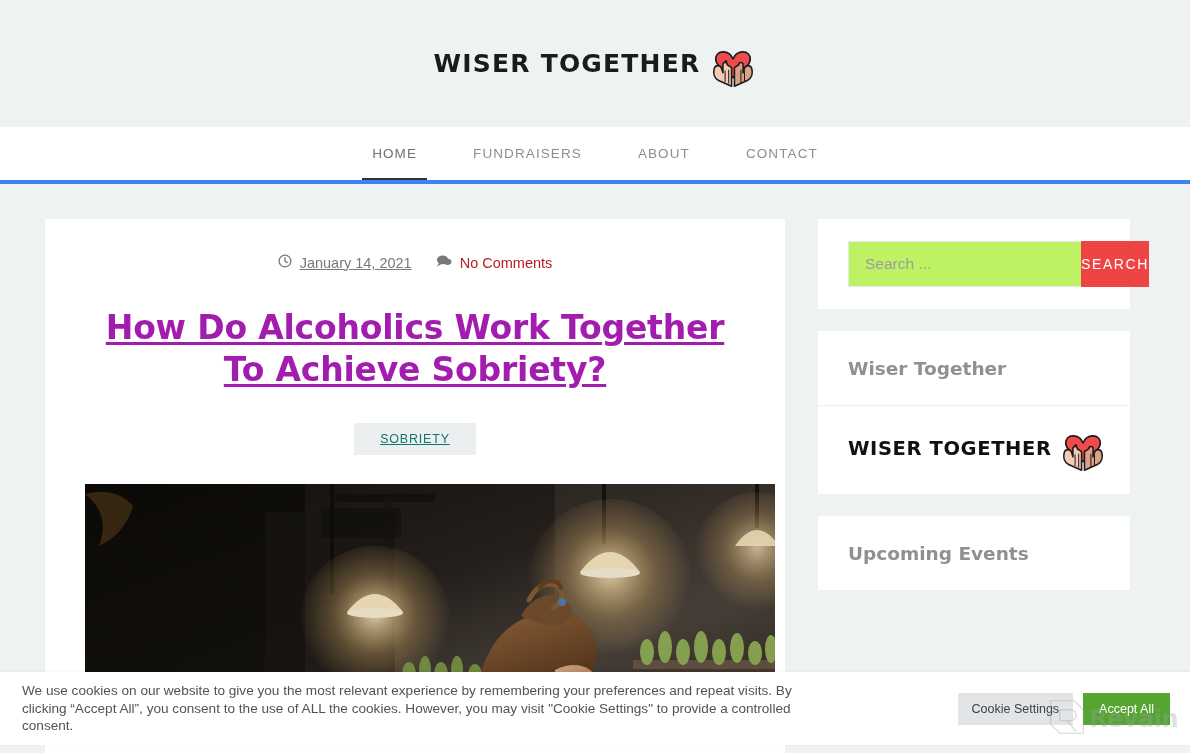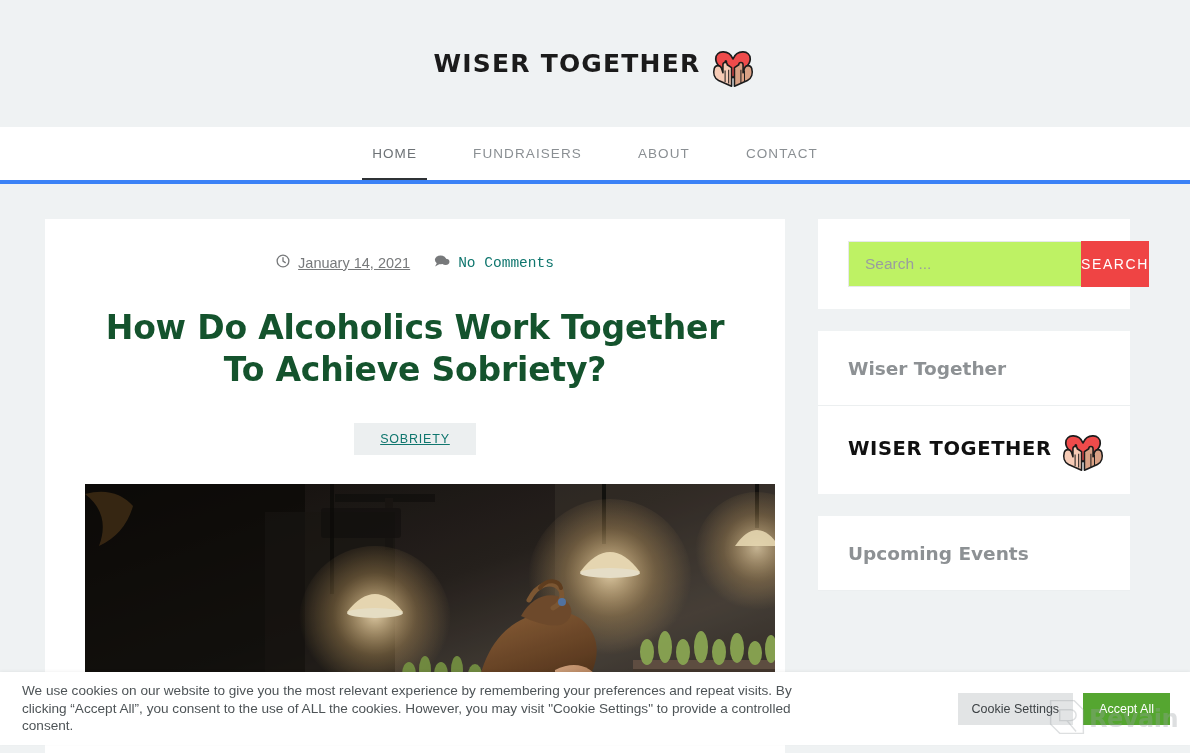--- a/index.html
+++ b/index.html
@@ -85,34 +85,34 @@
     display: flex;
     align-items: center;
     justify-content: center;
     gap: 24px;
     font-size: 14.5px;
     color: #77797b;
     margin-top: 5px;
   }
   .meta-bit { display: flex; align-items: center; gap: 8px; }
   .meta-date { text-decoration: underline; color: #77797b; cursor: pointer; }
-  .meta-comments { color: #0f766e; font-family: Liberation Mono, monospace; }
+  .meta-comments { color: #b91c1c; }
   .ico { display: inline-block; flex: 0 0 auto; }
 
   .post-title {
     margin: 36px 0 0 0;
     text-align: center;
     font-family: "DejaVu Sans", sans-serif;
     font-size: 33px;
     line-height: 1.28;
     font-weight: 700;
     color: #1a1a1a;
     letter-spacing: -0.2px;
   }
-  .post-title a { color: #14532d; text-underline-offset: 3px; cursor: pointer; }
+  .post-title a { color: #a21caf; text-decoration: underline; text-underline-offset: 3px; cursor: pointer; }
 
   .cat-row { display: flex; justify-content: center; margin-top: 32px; }
   .cat-chip {
     background: #eceff0;
     color: #0f766e;
     font-size: 12.5px;
     letter-spacing: 0.8px;
     padding: 9px 26px;
     text-decoration: underline;
     cursor: pointer;

